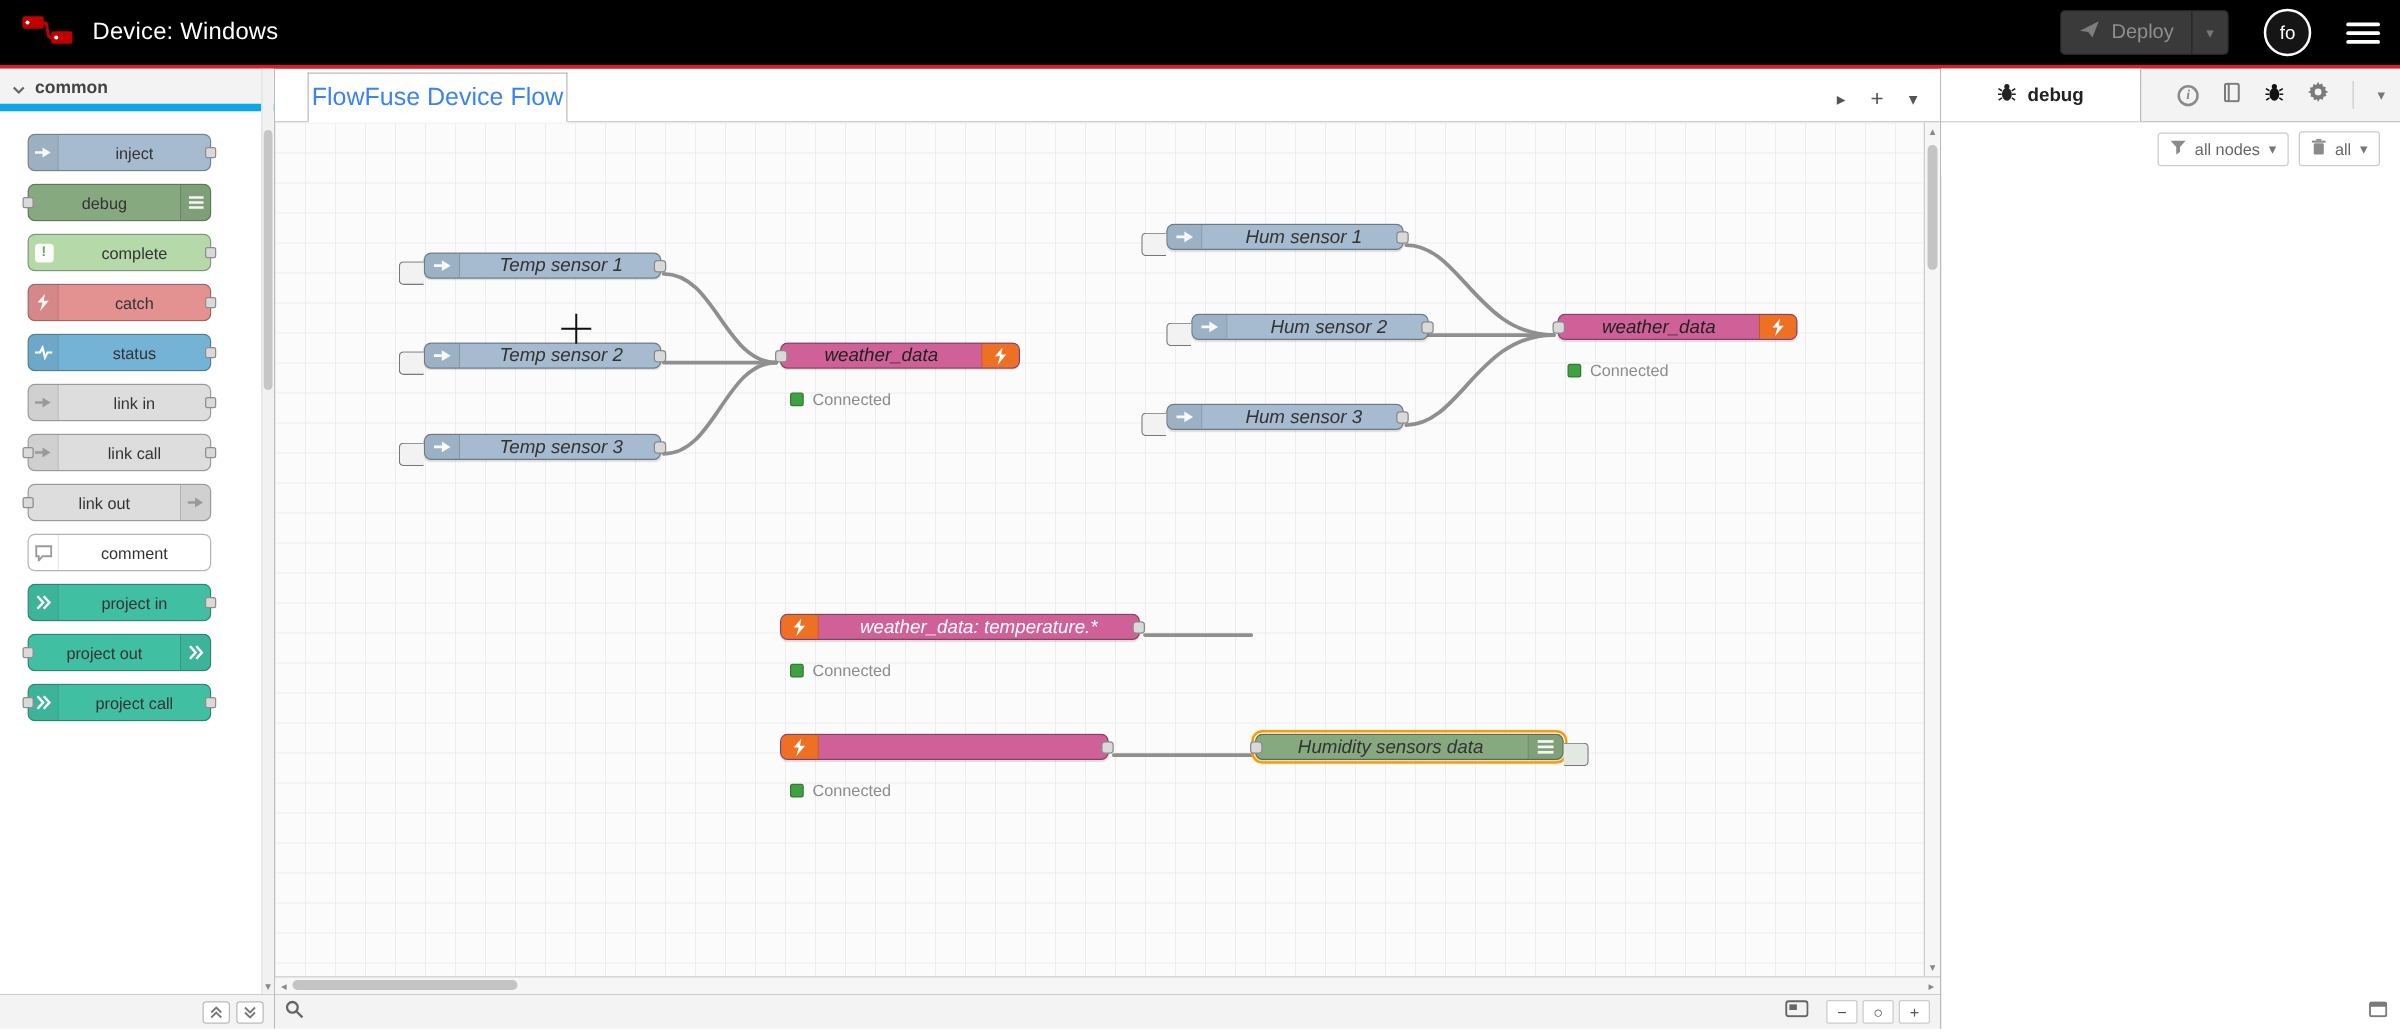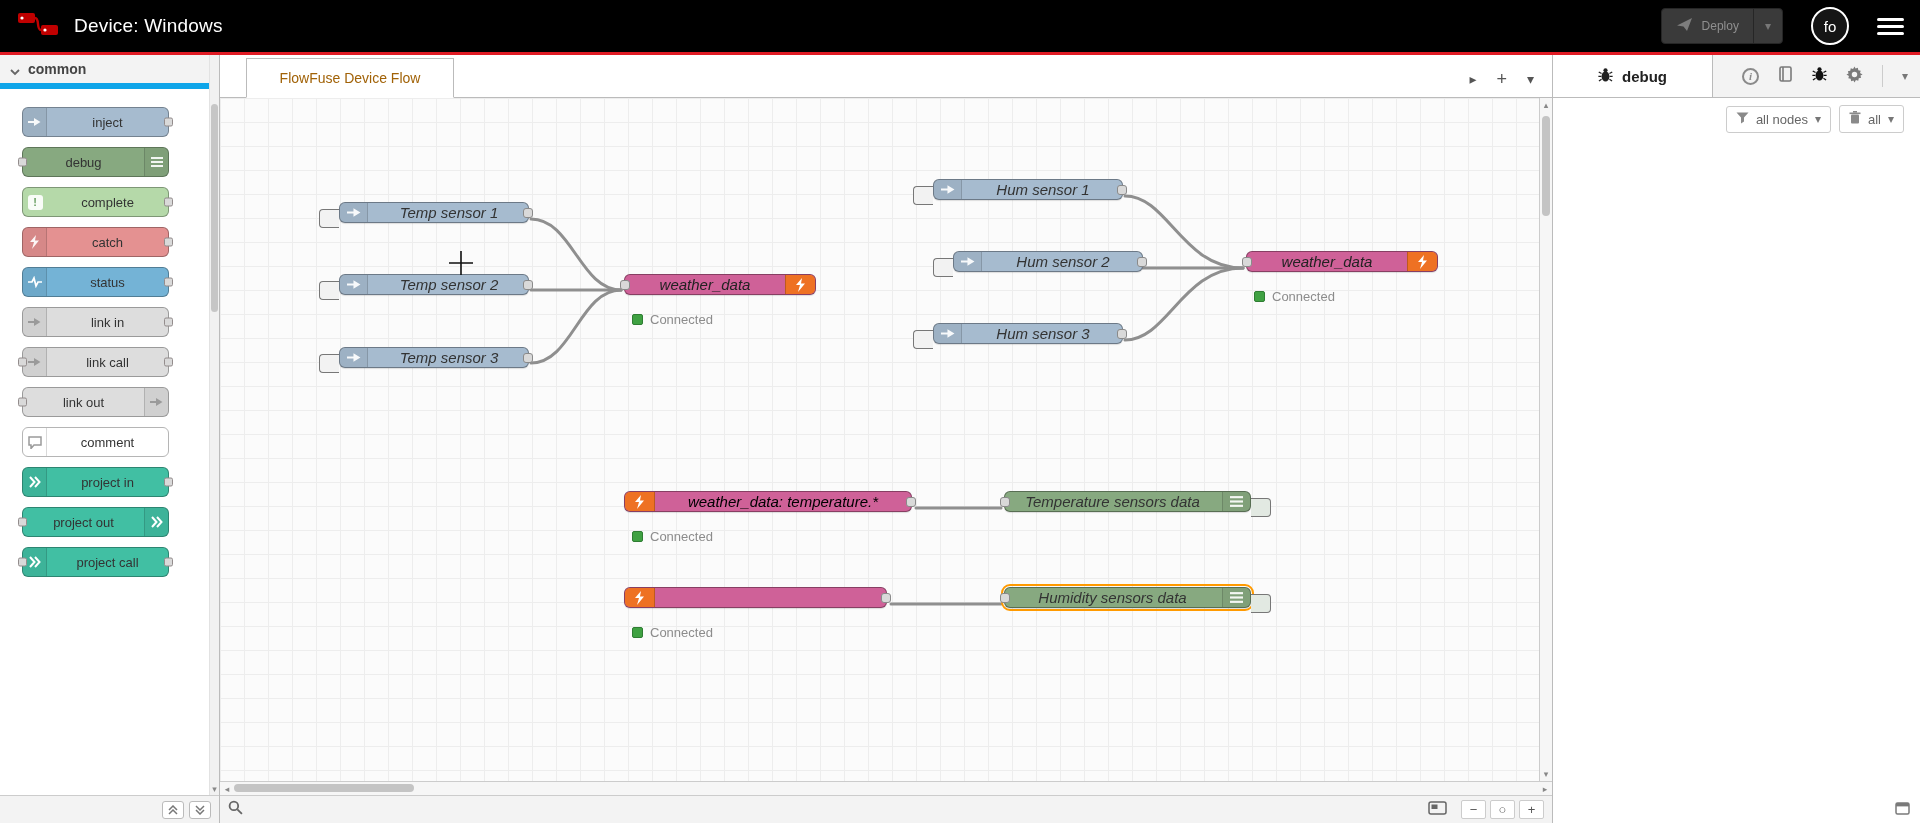--- a/index.html
+++ b/index.html
@@ -3,21 +3,21 @@
 <meta charset="utf-8">
 <style>
   * { box-sizing: border-box; margin: 0; padding: 0; }
   html,body { width:1920px; height:826px; overflow:hidden; font-family:"Liberation Sans", sans-serif; background:#fff; }
 
   
   .hdr { height:55px; background:#000; border-bottom:3px solid #e01b24; display:flex; align-items:center; padding:0 16px; gap:14px; }
   .hdr-title { color:#fff; font-size:19px; letter-spacing:.2px; }
   .hdr-right { margin-left:auto; display:flex; align-items:center; gap:28px; }
   .deploy { display:flex; align-items:stretch; background:#3a3a3a; border:1px solid #262626; border-radius:4px; height:36px; }
-  .deploy-main { display:flex; align-items:center; gap:9px; padding:4px 14px; color:#8f8f8f; font-size:12px; }
+  .deploy-main { display:flex; align-items:center; gap:9px; padding:4px 14px; color:#8f8f8f; font-size:16px; }
   .deploy-caret { display:flex; align-items:center; padding:0 11px; border-left:1px solid #262626; color:#8f8f8f; font-size:13px; }
   .avatar { width:38px; height:38px; border-radius:50%; border:2px solid #fff; background:#151515; color:#fff; display:grid; place-items:center; font-size:15px; }
   .burger { width:27px; display:flex; flex-direction:column; gap:4px; }
   .burger i { display:block; height:3px; background:#fff; border-radius:2px; }
 
   
   .main { display:flex; height:768px; }
 
   
   .palette { width:220px; border-right:1px solid #bbb; display:flex; flex-direction:column; background:#fff; }
@@ -40,21 +40,21 @@
   .badge { width:15px; height:15px; border-radius:3px; background:rgba(255,255,255,.92); display:grid; place-items:center; font-weight:bold; font-size:11px; color:#6a9f63; }
   .p-sbar { position:absolute; top:0; right:0; bottom:0; width:10px; background:#f1f1f1; border-left:1px solid #e2e2e2; }
   .p-thumb { position:absolute; top:49px; left:1px; width:7px; height:208px; background:#c6c6c6; border-radius:4px; }
   .p-sbar .arr { position:absolute; bottom:1px; left:0; right:0; text-align:center; font-size:9px; color:#888; }
   .p-footer { height:28px; background:#f3f3f3; border-top:1px solid #ccc; display:flex; align-items:center; justify-content:flex-end; gap:5px; padding:0 8px; }
   .mini-btn { width:22px; height:18px; border:1px solid #bbb; background:#fff; border-radius:3px; display:grid; place-items:center; }
 
   
   .work { flex:1; display:flex; flex-direction:column; min-width:0; }
   .tabbar { height:43px; background:#fff; border-bottom:1px solid #bbb; display:flex; align-items:flex-end; }
-  .tab { width:208px; height:40px; margin-left:26px; margin-bottom:-1px; background:#fff; border:1px solid #bbb; border-bottom:1px solid #fff; display:grid; place-items:center; font-size:14px; color:#a16207; z-index:2; }
+  .tab { width:208px; height:40px; margin-left:26px; margin-bottom:-1px; background:#fff; border:1px solid #bbb; border-bottom:1px solid #fff; display:grid; place-items:center; font-size:20px; color:#3b82f6; z-index:2; }
   .tb-icons { margin-left:auto; display:flex; align-items:center; gap:20px; padding:0 18px 10px 0; color:#555; font-size:14px; }
   .canvas-row { flex:1; display:flex; min-height:0; }
   .canvas { flex:1; position:relative; overflow:hidden; background:#fbfbfb;
     background-image:linear-gradient(#ededed 1px, transparent 1px), linear-gradient(90deg,#ededed 1px, transparent 1px);
     background-size:24px 24px; }
   .vscroll { width:13px; border-left:1px solid #ccc; background:#f6f6f6; position:relative; }
   .v-thumb { position:absolute; top:18px; left:2px; width:8px; height:100px; background:#c4c4c4; border-radius:4px; }
   .vscroll .arr { position:absolute; left:0; right:0; text-align:center; font-size:9px; color:#888; }
   .hscroll { height:14px; border-top:1px solid #ccc; background:#f6f6f6; position:relative; display:flex; align-items:center; }
   .h-thumb { position:absolute; left:14px; top:2px; width:180px; height:8px; background:#c4c4c4; border-radius:4px; }
@@ -408,40 +408,28 @@
           <span class="sq" style="background-color: rgb(63, 161, 66);"></span>
           <span>Connected</span>
         </div>
 
         <div class="fnode ico-l" style="left: 404px; top: 393px; width: 288px; background-color: rgb(207, 97, 152);">
           <span class="fficon l" style="background-color: rgb(238, 113, 35);">
               <svg width="16" height="16" viewBox="0 0 16 16">
                 <path d="M9 1 L3 8 h4 l-2 7 7 -8.5 h-4 z" fill="#fff"></path>
               </svg>
             </span>
-          <span class="flabel" style="color:#000000">weather_data: temperature.*</span>
+          <span class="flabel" style="color:#ffffff">weather_data: temperature.*</span>
           <span class="fport out"></span>
         </div>
         <div class="nstatus" style="left:412px;top:431px">
           <span class="sq" style="background-color: rgb(63, 161, 66);"></span>
           <span>Connected</span>
         </div>
 
-        <div class="fnode ico-r" style="left: 784px; top: 393px; width: 247px; background-color: rgb(135, 169, 128);">
-          <span class="fport in"></span>
-          <span class="flabel">Temperature sensors data</span>
-          <span class="ficon r">
-              <svg width="13" height="13" viewBox="0 0 12 12">
-                <rect y="1" width="12" height="2" fill="#fff" opacity=".9"></rect>
-                <rect y="5" width="12" height="2" fill="#fff" opacity=".9"></rect>
-                <rect y="9" width="12" height="2" fill="#fff" opacity=".9"></rect>
-              </svg>
-            </span>
-          <span class="togg"></span>
-        </div>
 
         <div class="fnode ico-l" style="left: 404px; top: 489px; width: 263px; background-color: rgb(207, 97, 152);">
           <span class="fficon l" style="background-color: rgb(238, 113, 35);">
               <svg width="16" height="16" viewBox="0 0 16 16">
                 <path d="M9 1 L3 8 h4 l-2 7 7 -8.5 h-4 z" fill="#fff"></path>
               </svg>
             </span>
           <span class="fport out"></span>
         </div>
         <div class="nstatus" style="left:412px;top:527px">

